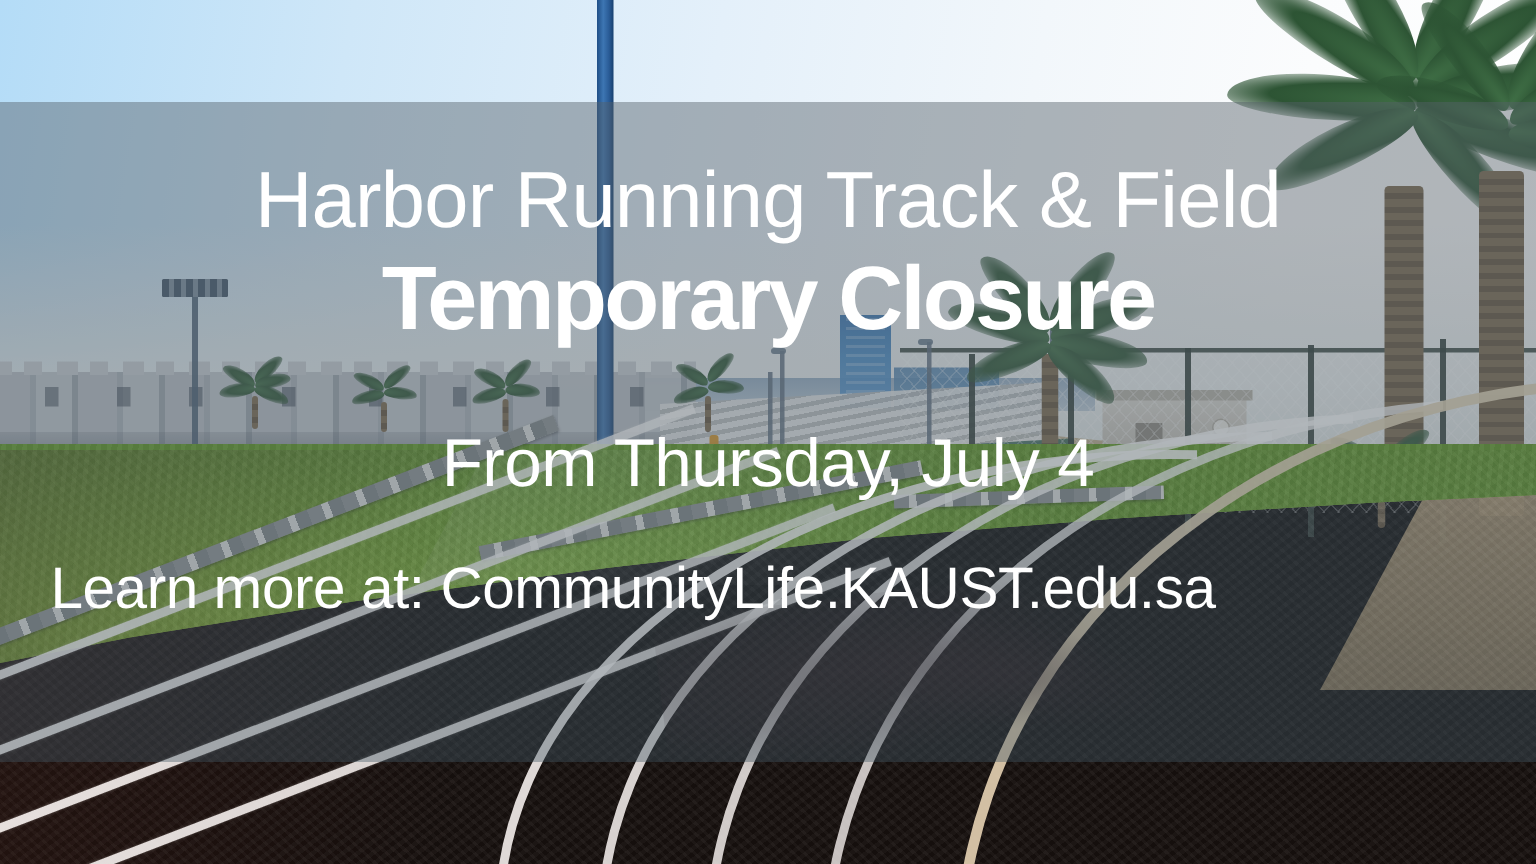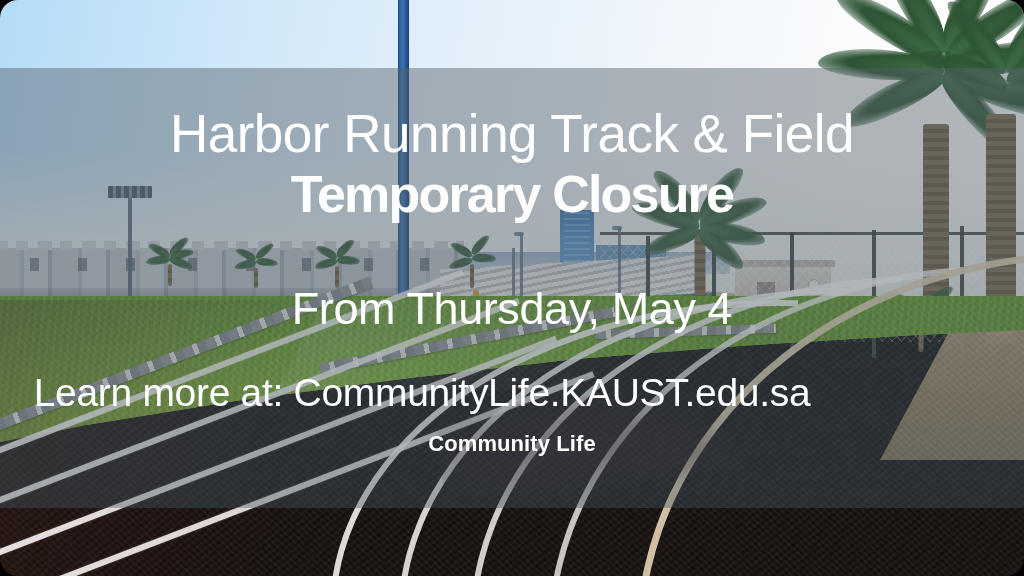--- a/index.html
+++ b/index.html
@@ -11,21 +11,20 @@
     overflow: hidden;
     background: #000;
     font-family: "Liberation Sans", sans-serif;
   }
 
   #poster {
     position: relative;
     width: 1024px;
     height: 576px;
     overflow: hidden;
-    border-radius: 18px;
   }
 
   
   .photo {
     position: absolute;
     inset: 0;
     overflow: hidden;
   }
 
   
@@ -305,21 +304,21 @@
   .headline {
     position: absolute; left: 0; top: 106px; width: 1024px;
     font-size: 53px;
     font-weight: 400;
     letter-spacing: -0.5px;
     line-height: 1.05;
     white-space: nowrap;
   }
   .hero {
     position: absolute; left: 0; top: 168px; width: 1024px;
-    font-size: 52px;
+    font-size: 60px;
     font-weight: 700;
     letter-spacing: -1.8px;
     line-height: 1.02;
     white-space: nowrap;
   }
   .subline {
     position: absolute; left: 0; top: 283px; width: 1024px;
     font-size: 45px;
     font-weight: 400;
     letter-spacing: -0.4px;
@@ -511,22 +510,21 @@
 
   <div class="scrim-main"></div>
   <div class="scrim-foot"></div>
 
   <div class="text-layer">
 
     <div class="headline">Harbor Running Track &amp; Field</div>
 
     <div class="hero">Temporary Closure</div>
 
-    <div class="subline">From Thursday, May 4</div>
+    <div class="subline">From Thursday, July 4</div>
 
     <div class="learn">Learn more at: CommunityLife.KAUST.edu.sa</div>
 
-    <div class="brand-name">Community Life</div>
 
 
   </div>
 
 </div>
 
 </body></html>

